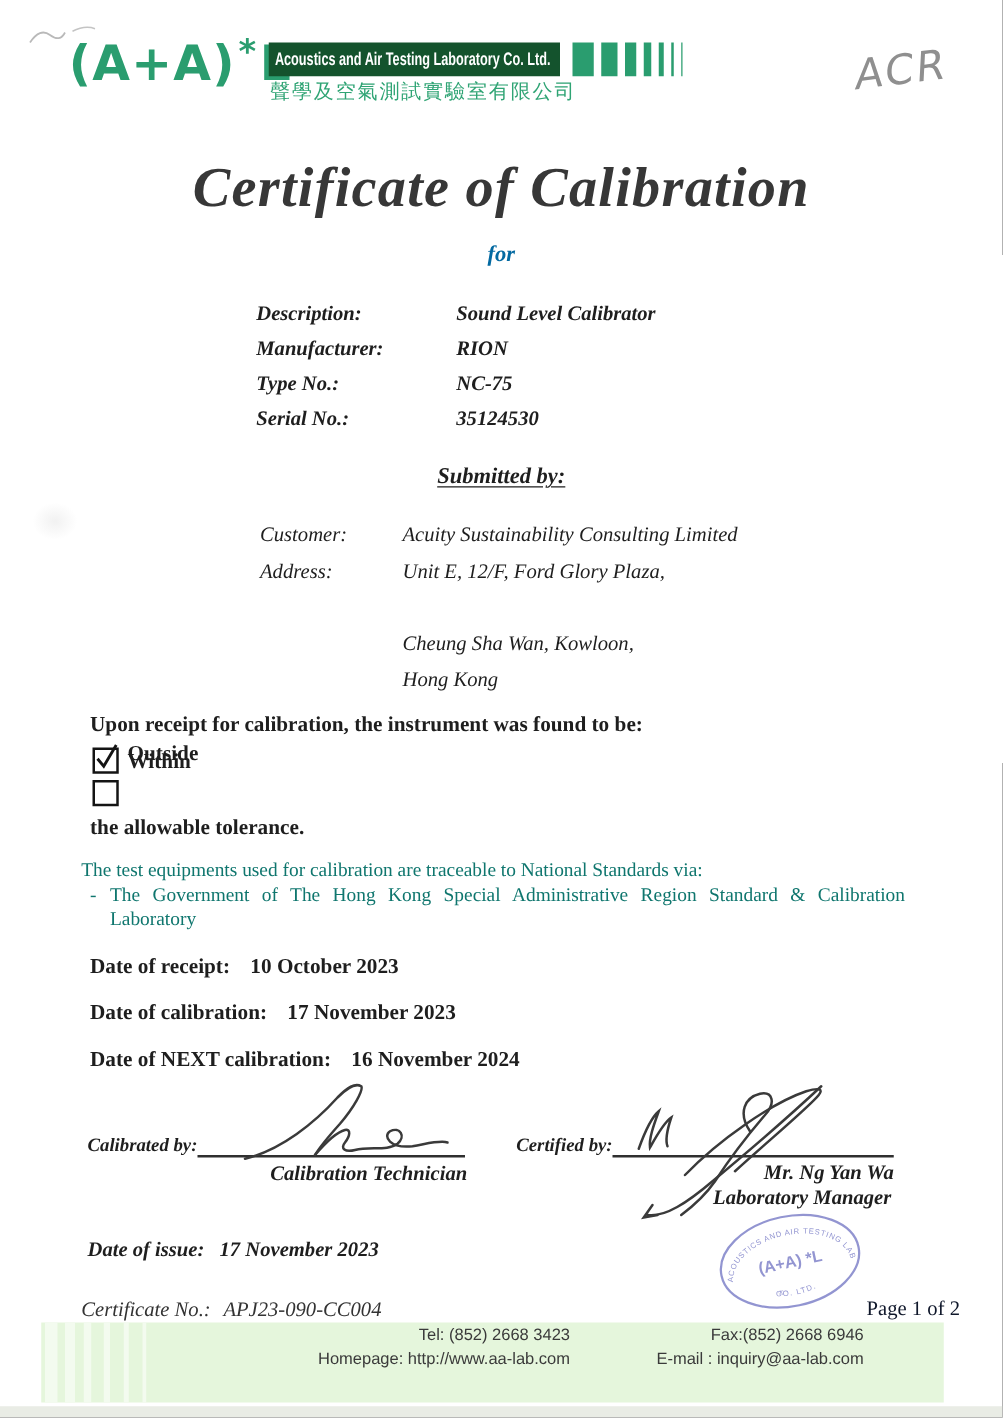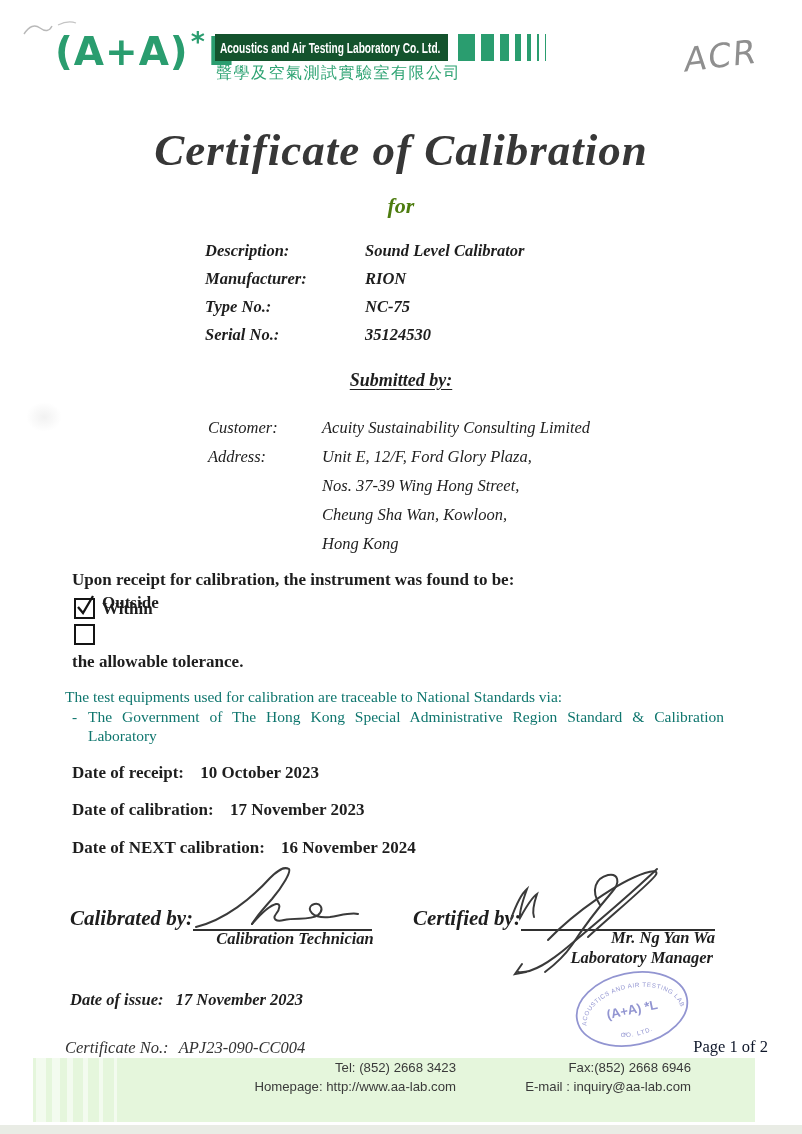--- a/index.html
+++ b/index.html
@@ -18,30 +18,30 @@
                font-weight:bold;font-size:14.5px;padding-left:7px;}
   .cn{color:#2fa474;font-family:"DejaVu Sans","Liberation Sans",sans-serif;
       font-size:16px;letter-spacing:1.5px;white-space:nowrap;}
   .bars{display:flex;align-items:stretch;height:27px;gap:6px;}
   .bars div{background:#2a9d6f;}
   .acr{font-family:"DejaVu Sans",sans-serif;color:#8f8f8f;font-size:33px;
        transform:rotate(-7deg) skewX(-10deg);letter-spacing:2px;font-weight:400;}
   
   .title{width:100%;text-align:center;font-size:45px;font-weight:bold;font-style:italic;
          color:#373737;letter-spacing:1px;}
-  .for{width:100%;text-align:center;font-size:22px;font-weight:bold;font-style:italic;color:#4d7c0f;}
+  .for{width:100%;text-align:center;font-size:18px;font-weight:bold;font-style:italic;color:#0369a1;}
   
   .frow{font-size:16.5px;white-space:nowrap;}
   .heading-u{width:100%;text-align:center;font-size:18px;font-weight:bold;font-style:italic;
              text-decoration:underline;text-underline-offset:3px;}
   .boldline{font-size:17px;font-weight:bold;}
   .chk{width:17px;height:17px;border:2px solid #141414;background:#fff;}
   .trace{font-size:15.5px;color:#0f766e;}
   .just{text-align:justify;text-align-last:justify;}
-  .sigrow{display:flex;align-items:flex-end;font-size:21px;font-weight:bold;font-style:italic;}
+  .sigrow{display:flex;align-items:flex-end;font-size:15px;font-weight:bold;font-style:italic;}
   .sigrow .line{flex:1;border-bottom:2px solid #2f2f2f;height:18px;}
   .sigtitle{font-size:16.5px;font-weight:bold;font-style:italic;}
   .certno{font-size:16.5px;font-style:italic;color:#333;}
   .pageno{font-size:16.5px;color:#0f172a;}
   
   .footbox{background:#e5f6dc;width:722px;height:64px;overflow:hidden;
            font-family:"Liberation Sans","DejaVu Sans",sans-serif;font-size:13.2px;
            color:#3a3a3a;line-height:19px;}
   .footbox .r1{text-align:center;padding-top:4px;padding-right:12px;white-space:nowrap;}
   .footbox .frw{display:flex;justify-content:flex-end;padding-right:64px;}
@@ -101,21 +101,20 @@
 
   <div class="abs heading-u" style="left:0;top:370px;">Submitted by:</div>
   <div class="abs frow serif-i" style="left:208px;top:418px;">
     <span class="abs" style="left:0;top:0;">Customer:</span>
     <span class="abs" style="left:114px;top:0;">Acuity Sustainability Consulting Limited</span>
   </div>
   <div class="abs frow serif-i" style="left:208px;top:447px;">
     <span class="abs" style="left:0;top:0;">Address:</span>
     <span class="abs" style="left:114px;top:0;">Unit E, 12/F, Ford Glory Plaza,</span>
   </div>
-  <div class="abs frow serif-i" style="left:322px;top:476px;">Nos. 37-39 Wing Hong Street,</div>
   <div class="abs frow serif-i" style="left:322px;top:505px;">Cheung Sha Wan, Kowloon,</div>
   <div class="abs frow serif-i" style="left:322px;top:534px;">Hong Kong</div>
 
   <div class="abs boldline" style="left:72px;top:570px;">Upon receipt for calibration, the instrument was found to be:</div>
   <div class="abs chk" style="left:74px;top:598px;"></div>
   <svg class="abs" style="left:74px;top:590px;overflow:visible;" width="28" height="28">
     <polyline points="4,17 9,23 19,6" stroke="#141414" stroke-width="2.3" fill="none"></polyline>
   </svg>
   <div class="abs boldline" style="left:102px;top:599px;">Within</div>
   <div class="abs chk" style="left:74px;top:624px;"></div>

